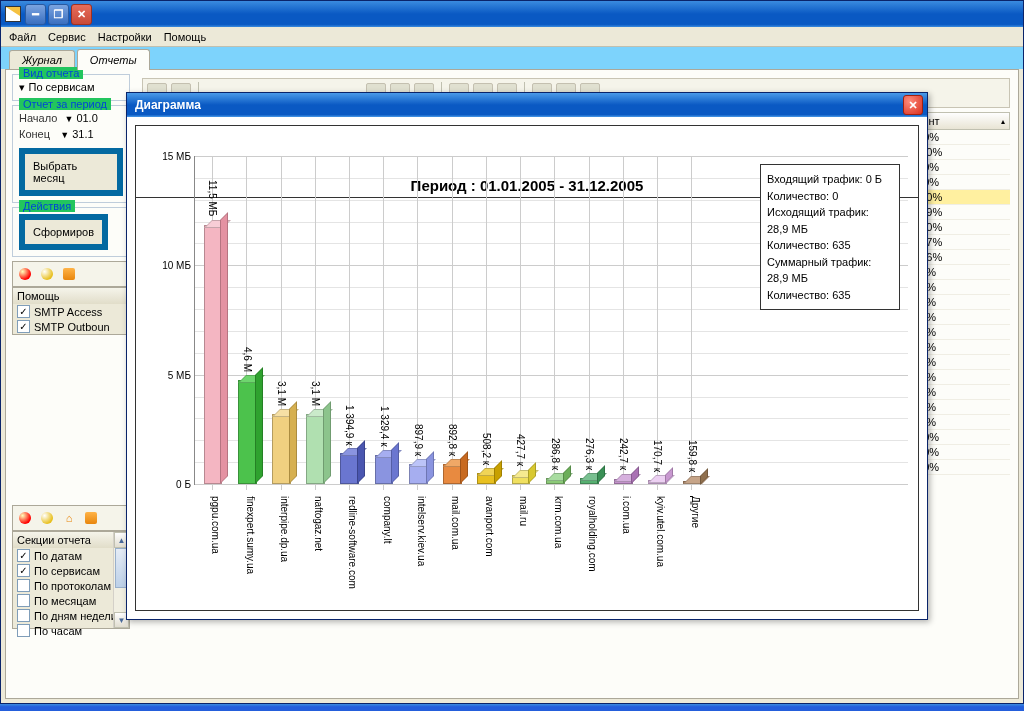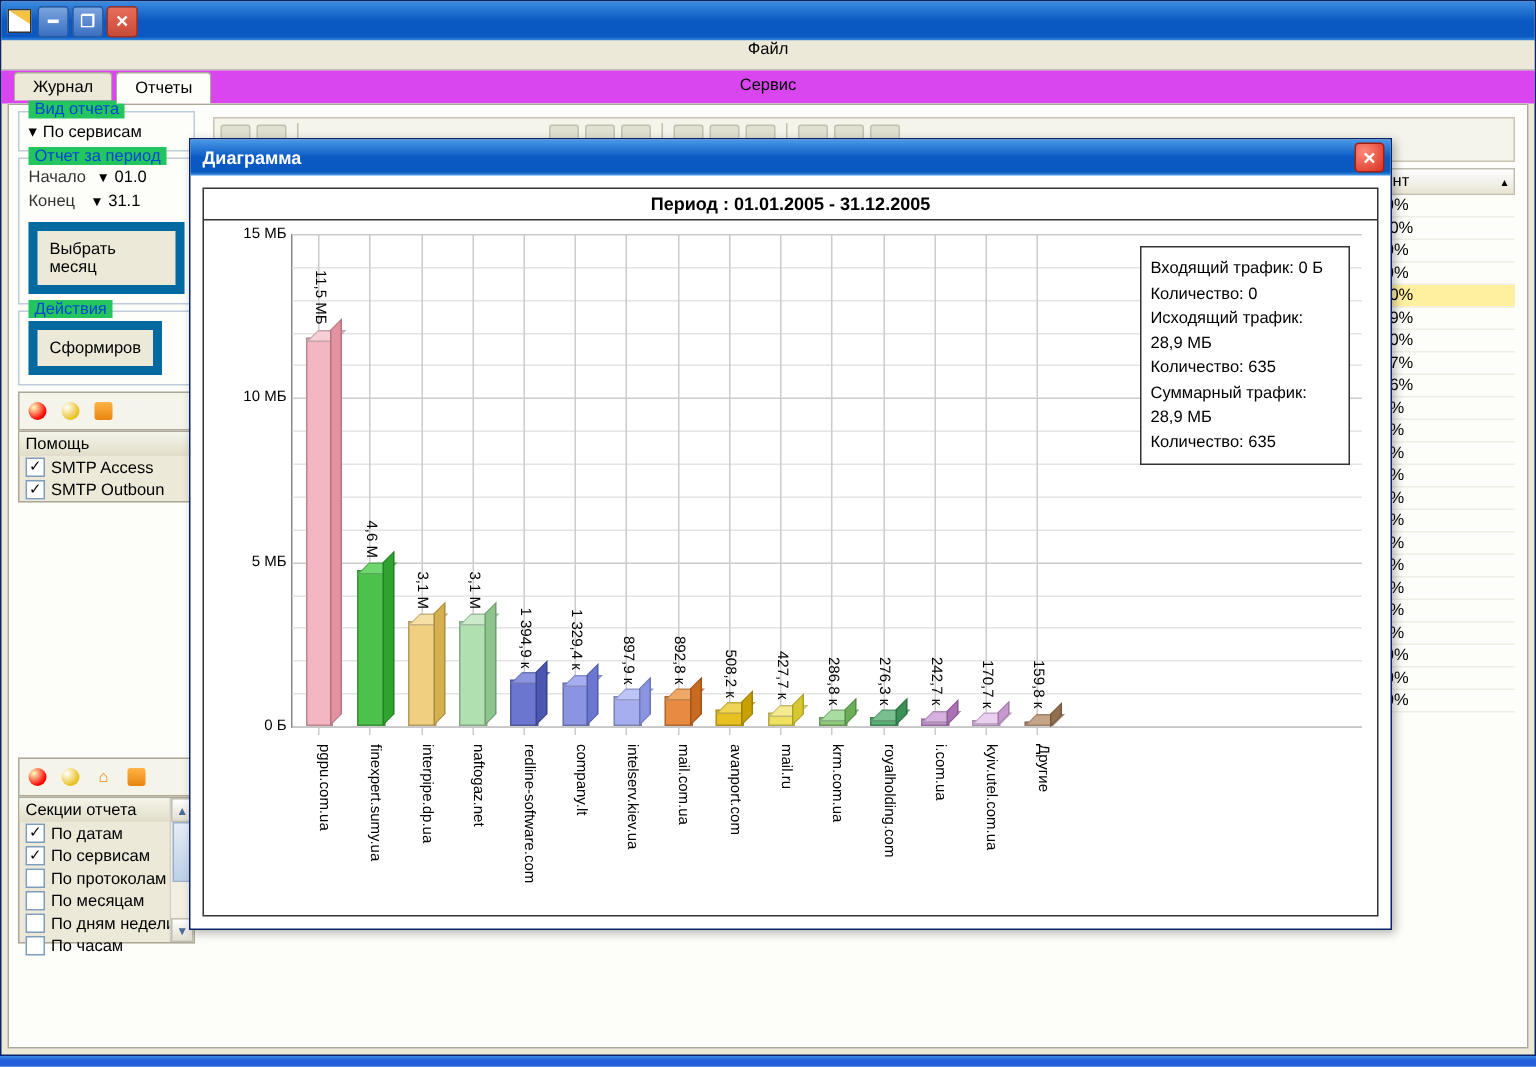--- a/index.html
+++ b/index.html
@@ -5,23 +5,23 @@
   * { box-sizing: border-box; margin: 0; padding: 0; font-family: Tahoma, Arial, sans-serif; font-size: 11px; }
   body { background: #3a6ea5; width: 1024px; height: 711px; overflow: hidden; position: relative; }
   .window { position: absolute; left: 0; top: 0; width: 1024px; height: 704px; background: #ece9d8; border: 1px solid #0a246a; }
   .titlebar { height: 26px; background: linear-gradient(to bottom, #3a8bdf, #0a59c3 50%, #0a59c3 90%, #3a8bdf); display: flex; align-items: center; padding: 0 4px; }
   .titlebar-icon { width: 16px; height: 16px; background: #fff; border: 1px solid #333; margin-right: 4px; position: relative; }
   .titlebar-icon::before { content: ""; position: absolute; left: 0; top: 0; width: 0; height: 0; border-left: 14px solid transparent; border-top: 9px solid #f5c242; }
   .titlebar-title { color: #fff; font-weight: bold; font-size: 13px; flex: 1; }
   .titlebar-btns { display: flex; gap: 2px; }
   .tb-btn { width: 21px; height: 21px; background: linear-gradient(#7ba4e0, #3a6fc0); border: 1px solid #2a5aa0; border-radius: 3px; display: flex; align-items: center; justify-content: center; color: #fff; font-family: Arial; font-weight: bold; }
   .tb-btn.close { background: linear-gradient(#e86d5a, #c84a38); border-color: #a03020; }
-  .menubar { height: 20px; background: #ece9d8; display: flex; align-items: center; padding: 0 8px; gap: 12px; border-bottom: 1px solid #c0c0b0; flex-direction: column; }
+  .menubar { height: 20px; background: #ece9d8; display: flex; align-items: center; padding: 0 8px; gap: 12px; border-bottom: 1px solid #c0c0b0; }
   .menubar span { cursor: default; }
-  .tabbar { height: 22px; display: flex; align-items: flex-start; padding-left: 8px; background: #d946ef; }
+  .tabbar { height: 22px; display: flex; align-items: center; padding-left: 8px; background: #7dd3fc; font-style: italic; }
   .tab { padding: 3px 12px; border: 1px solid #aca899; border-bottom: none; background: #ece9d8; border-radius: 3px 3px 0 0; margin-right: 2px; position: relative; top: 1px; }
   .tab.active { background: #fdfdf9; z-index: 2; padding-top: 4px; padding-bottom: 4px;}
   .content { position: absolute; top: 68px; left: 4px; right: 4px; bottom: 4px; background: #fdfdf9; border: 1px solid #aca899; }
   .fieldset { border: 1px solid #bfcddb; margin: 4px 6px; padding: 6px 6px; position: relative; }
   .fieldset-legend { position: absolute; top: -8px; left: 6px; background: #22c55e; padding: 0 4px; color: #0046d5; font-size: 11px; }
   .sidebar { position: absolute; left: 0; top: 0; width: 130px; height: 100%; }
   .label { color: #333; margin-right: 4px; }
   .btn { border: 6px solid #0369a1; background: #ece9d8; padding: 6px 8px; display: inline-block; }
   .tool-row { display: flex; gap: 4px; padding: 3px; border: 1px solid #aca899; background: #f5f4ea;}
   .tool { width: 18px; height: 18px; border: 1px solid transparent; display: flex; align-items: center; justify-content: center; }
@@ -41,21 +41,21 @@
   .rrow { padding: 1px 6px; border-bottom: 1px solid #f0eee4; }
   .rrow.hl { background: #fff0a0; }
   .taskbar { position: absolute; left: 0; bottom: 0; width: 100%; height: 7px; background: linear-gradient(to bottom, #3a8bdf, #245edb 40%, #245edb);}
   
   .dialog { position: absolute; left: 126px; top: 92px; width: 802px; height: 528px; background: #fff; border: 1px solid #0a246a; box-shadow: 2px 2px 6px rgba(0,0,0,0.3);}
   .dlg-title { height: 24px; background: linear-gradient(to bottom, #4a9ae8, #0a59c3 50%, #0a59c3 90%, #4a9ae8); display: flex; align-items: center; padding: 0 4px; }
   .dlg-title-text { color: #fff; font-weight: bold; font-size: 12px; flex: 1; padding-left: 4px;}
   .dlg-close { width: 20px; height: 20px; background: radial-gradient(circle at 30% 30%, #ff8a7a, #d83020); border: 1px solid #a02010; border-radius: 3px; display: flex; align-items: center; justify-content: center; color: #fff; font-weight: bold;}
   .dlg-body { height: calc(100% - 24px); padding: 8px; display: flex;}
   .chart-wrap { flex: 1; position: relative; border: 1px solid #333;}
-  .chart-title { text-align: center; font-weight: bold; font-size: 12px; padding: 3px; border-bottom: 1px solid #333;}
+  .chart-title { text-align: center; font-weight: bold; font-size: 15px; padding: 3px; border-bottom: 1px solid #333; margin-top: 48px;}
   .plot { position: absolute; left: 58px; top: 30px; right: 10px; bottom: 125px; border: 1px solid #888; border-top: none; border-right: none; }
   .ytick { position: absolute; right: 100%; transform: translateY(50%); padding-right: 4px; white-space: nowrap; font-size: 10px;}
   .grid-h { position: absolute; left: 0; right: 0; border-top: 1px solid #ccc;}
   .grid-v { position: absolute; top: 0; bottom: -6px; border-left: 1px solid #ccc;}
   .bar3d { position: absolute; bottom: 0; }
   .bar-front { width: 100%; background: var(--c1); border: 1px solid rgba(0,0,0,0.25); position: relative; }
   .bar-front::before { content: ""; position: absolute; left: -1px; right: -1px; top: -6px; height: 6px; background: var(--c2); transform: skewX(-45deg); transform-origin: bottom left; border: 1px solid rgba(0,0,0,0.2);}
   .bar-front::after { content: ""; position: absolute; right: -7px; top: -6px; width: 6px; bottom: -1px; background: var(--c3); transform: skewY(-45deg); transform-origin: top left; border: 1px solid rgba(0,0,0,0.2);}
   .bar-label { position: absolute; bottom: 100%; left: 50%; transform: translateX(-50%) translateY(-8px); writing-mode: vertical-rl; font-size: 10px; white-space: nowrap;}
   .bar-cat { position: absolute; top: 100%; writing-mode: vertical-rl; font-size: 10px; padding-top: 12px; white-space: nowrap;}

